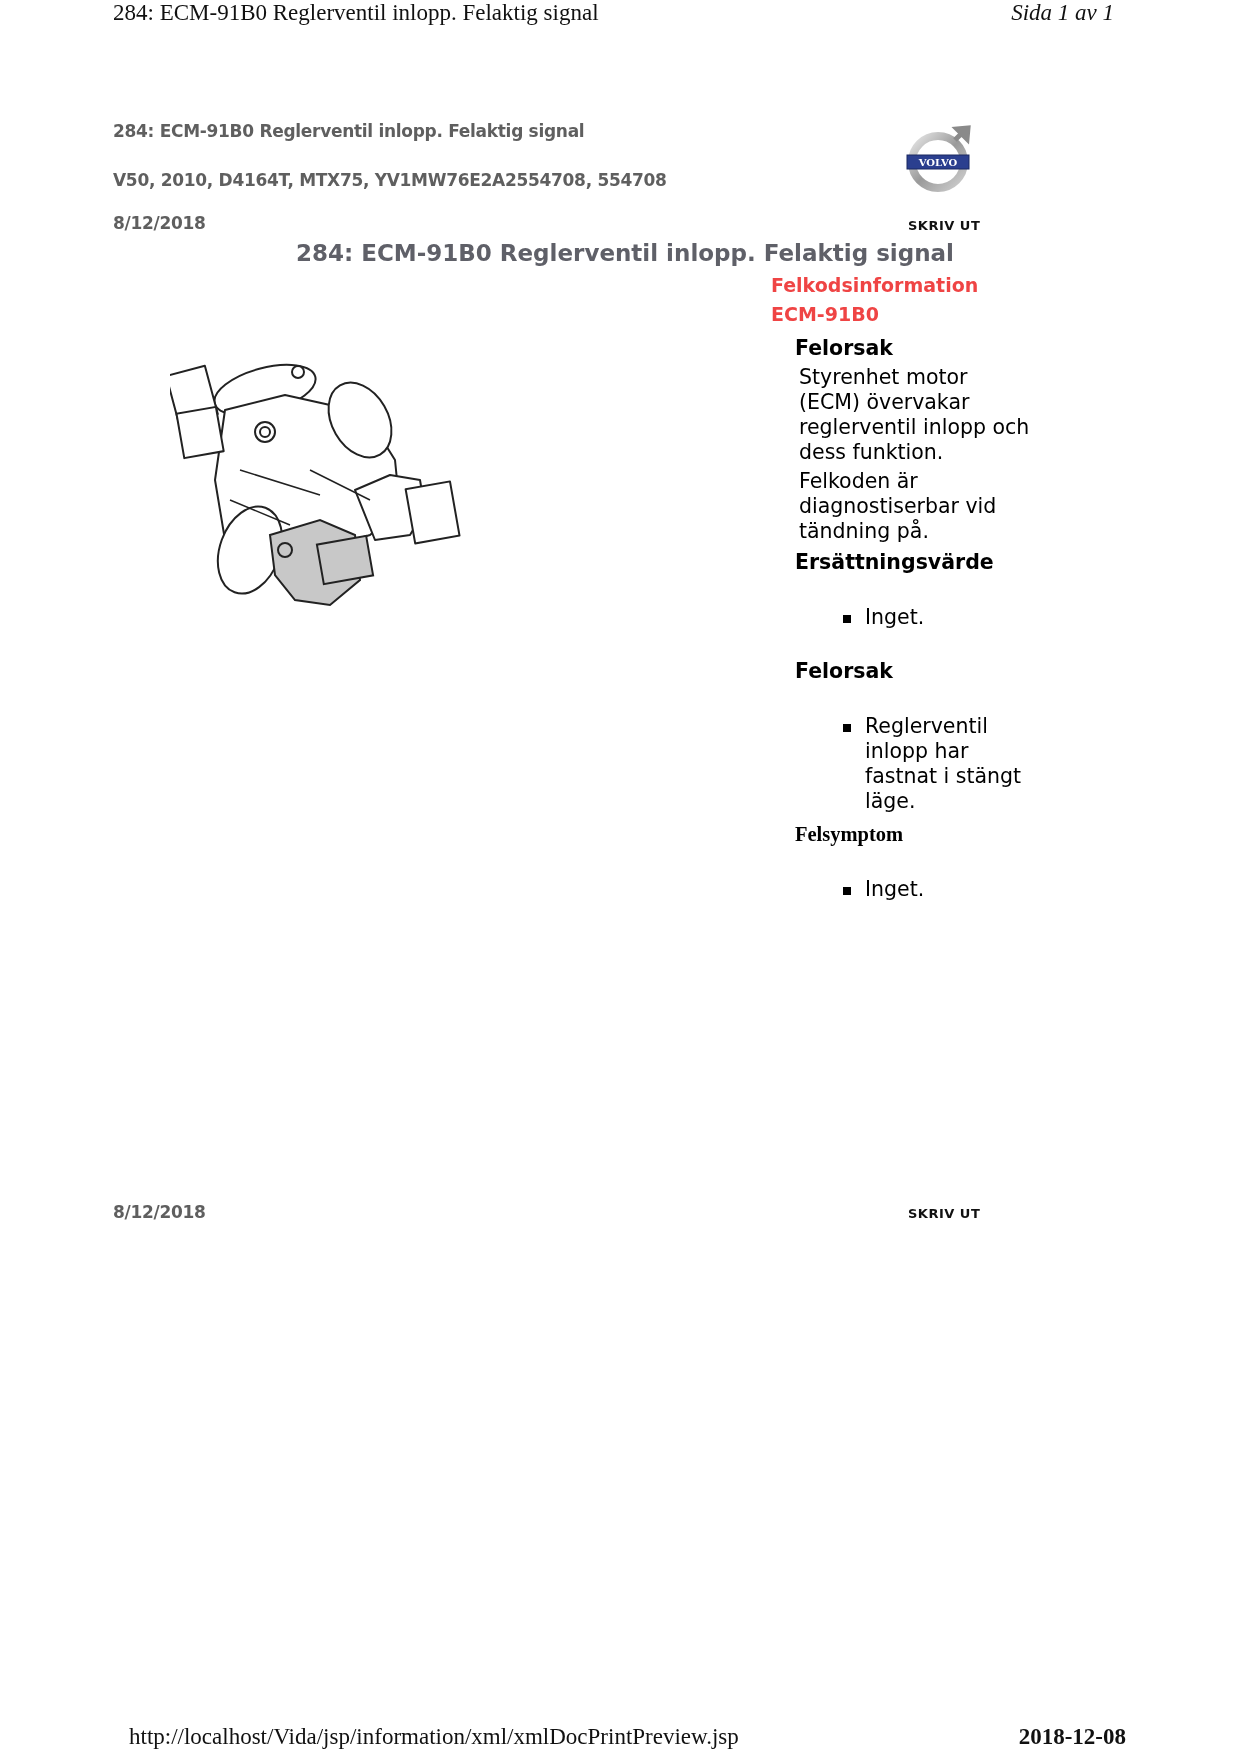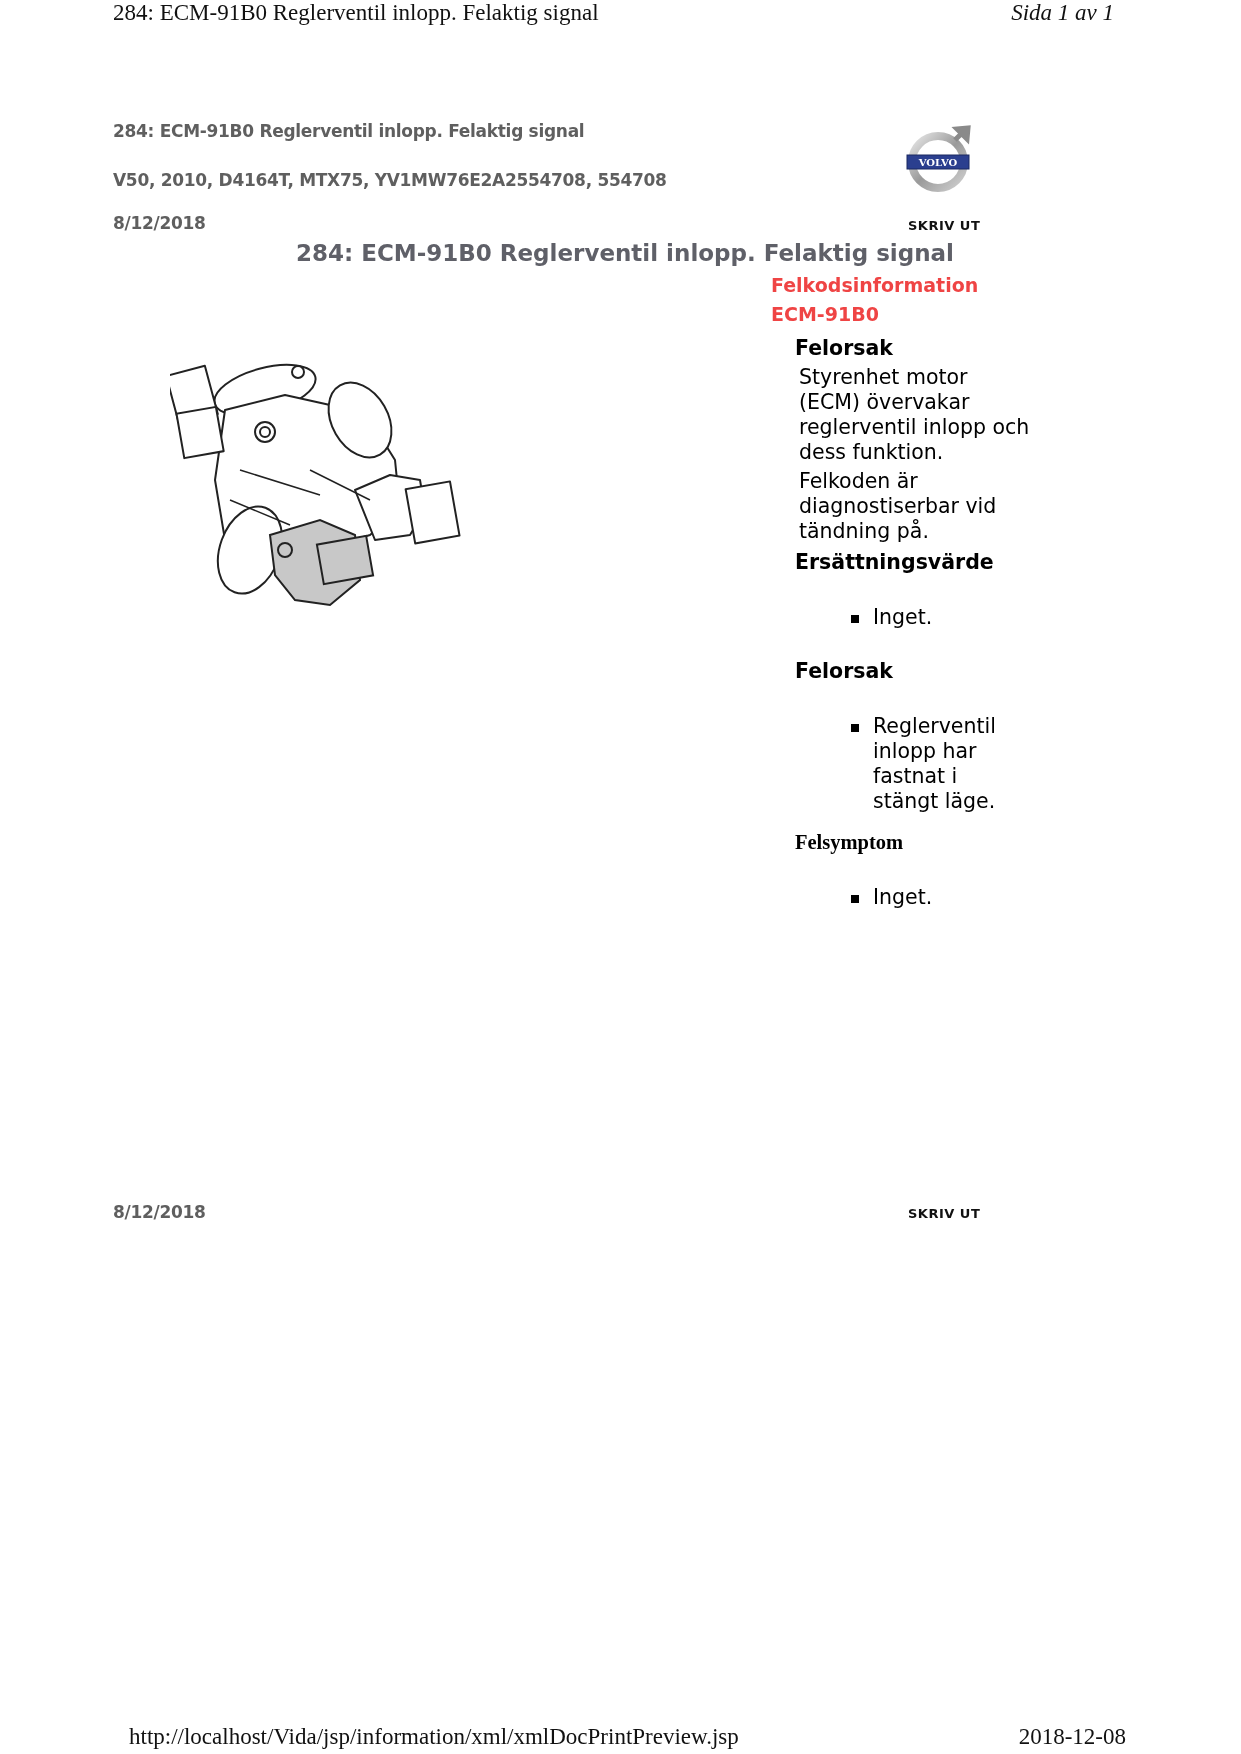--- a/index.html
+++ b/index.html
@@ -2,42 +2,42 @@
 <html><head>
 <meta charset="utf-8">
 <style>
   html, body { margin:0; padding:0; background:#ffffff; }
   body { width:1241px; height:1754px; position:relative; overflow:hidden; font-family:"DejaVu Sans", sans-serif; }
   .print-header { position:absolute; top:0; left:113px; width:1013px; height:30px; font-family:"Liberation Serif", serif; font-size:23px; color:#111; }
   .print-header .left { position:absolute; left:0; top:0; }
   .print-header .right { position:absolute; right:12px; top:0;font-style:italic; }
   .print-footer { position:absolute; top:1724px; left:113px; width:1013px; font-family:"Liberation Serif", serif; font-size:23px; color:#111; }
   .print-footer .left { position:absolute; left:16px; top:0; }
-  .print-footer .right { position:absolute; right:0; top:0; }
+  .print-footer .right { position:absolute; right:0; top:0;font-weight:bold; }
 
   .meta { position:absolute; left:113px; color:#5f5f5f; font-family:"DejaVu Sans", sans-serif; font-weight:bold; font-size:17px; letter-spacing:-0.3px; }
   .meta.title { top:121px; }
   .meta.vehicle { top:170px; }
   .meta.date { top:213px; }
   .meta.date2 { top:1202px; }
 
   .logo { position:absolute; left:905px; top:124px; width:70px; height:70px; }
   .skriv { position:absolute; left:908px; font-family:"DejaVu Sans", sans-serif; font-weight:bold; font-size:13px; color:#111; letter-spacing:0.5px; }
   .skriv.top { top:218px; }
   .skriv.bottom { top:1206px; }
 
   .doc-title { position:absolute; left:296px; top:240px; font-weight:bold; font-size:23px; color:#5f6068; }
   .sub-title { position:absolute; left:771px; top:271px; font-weight:bold; font-size:19px; color:#ef4444; line-height:29px; }
 
   .illustration { position:absolute; left:170px; top:350px; width:300px; height:265px; }
 
   .content { position:absolute; left:795px; top:336px; width:240px; font-size:20.5px; line-height:25px; color:#000; }
   .content h4 { margin:0; font-size:20.5px; font-weight:bold; }
   .content p { margin:4px; }
-  .content ul { list-style:none; padding:0; margin:16px; }
+  .content ul { list-style:none; padding:0; margin:8px; }
   .content li { position:relative; padding-left:62px; }
   .content li::before { content:""; position:absolute; left:40px; top:10px; width:8px; height:8px; background:#000; }
   .sec-ers { margin-top:6px !important; }
   .list-ers { margin-top:30px !important; }
   .sec-fel { margin-top:29px !important; }
   .list-fel { margin-top:30px !important; }
   .sec-sym { margin-top:6px !important;font-family:Liberation Serif, serif; }
   .list-sym { margin-top:30px !important; }
 </style>
 </head>

